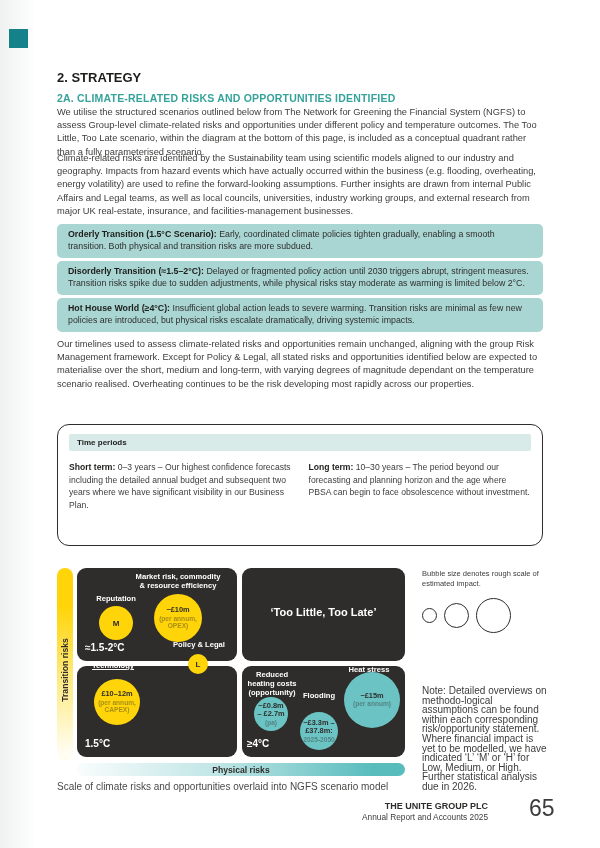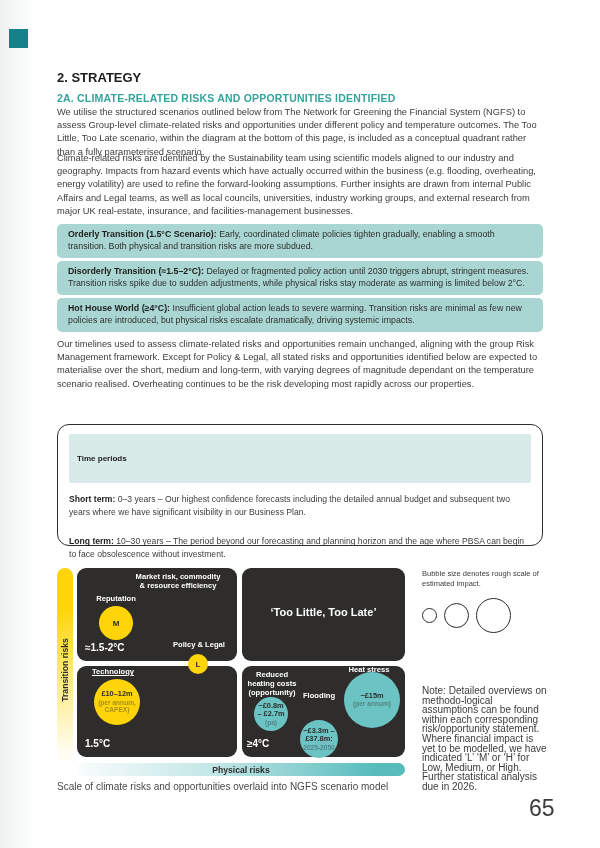--- a/index.html
+++ b/index.html
@@ -19,22 +19,22 @@
   .p1 { top:106px; } .p2 { top:152px; } .p3 { top:338px; }
 
   .callout { position:absolute; left:57px; width:486px; background:#a9d5d2; border-radius:5px;
     padding:5px 11px; font-size:8.8px; line-height:11.8px; color:#2f2f2e; }
   .callout .lead { font-weight:bold; color:#1d1d1b; }
   .c1 { top:224px; } .c2 { top:261px; } .c3 { top:298px; }
 
   .time-box { position:absolute; left:57px; top:424px; width:486px; height:122px;
     border:1.4px solid #2e2d2b; border-radius:12px; padding:9px 11px; background:#fff; }
   .time-header { background:#d9ebe8; font-size:8px; font-weight:bold; color:#1d1d1b;
-    padding:20px 8px; border-radius:2px; }
-  .time-cols { display:flex; gap:17px; margin-top:10px;flex-direction:column; }
+    padding:4px 8px; border-radius:2px; }
+  .time-cols { display:flex; gap:17px; margin-top:10px; }
   .time-col { flex:1; font-size:8.6px; line-height:12.6px; color:#3c3c3b; }
   .time-col .lead { font-weight:bold; color:#1d1d1b; }
 
   
   .diagram { position:absolute; left:57px; top:566px; width:486px; height:212px; }
   .yaxis { position:absolute; left:0; top:2px; width:16px; height:193px; border-radius:8px;
     background:linear-gradient(180deg,#ffd408 0%,#ffd408 20%,rgba(255,214,8,.5) 58%,rgba(255,214,8,.05) 96%); }
   .yaxis-label { position:absolute; left:8px; top:104px; transform:translate(-50%,-50%) rotate(-90deg);
     white-space:nowrap; font-size:8.6px; font-weight:bold; color:#2e2d2b; }
   .q { position:absolute; background:#2e2d2b; border-radius:9px; }
@@ -117,52 +117,57 @@
 
     <div class="q q-tl"></div>
     <div class="q q-tr"></div>
     <div class="q q-bl"></div>
     <div class="q q-br"></div>
 
     <div class="dlabel" style="left:61px; top:7px; width:120px;">
       <div>Market risk, commodity</div>
       <div>&amp; resource efficiency</div>
     </div>
+    <div class="bubble yellow" style="left:97px; top:28px; width:48px; height:48px;">
+      <div class="val">~£10m</div>
+      <div class="sub">(per annum,</div>
+      <div class="sub">OPEX)</div>
+    </div>
     <div class="dlabel" style="left:19px; top:29px; width:80px;">Reputation</div>
     <div class="bubble yellow" style="left:42px; top:40px; width:34px; height:34px;">
       <div class="letter">M</div>
     </div>
     <div class="scenario" style="left:28px; top:76px;">≈1.5-2°C</div>
     <div class="dlabel" style="left:102px; top:75px; width:80px;">Policy &amp; Legal</div>
     <div class="bubble yellow" style="left:131px; top:88px; width:20px; height:20px; z-index:2;">
       <div class="letter">L</div>
     </div>
 
     <div class="tll">‘Too Little, Too Late’</div>
 
-    <div class="dlabel" style="left:16px; top:102px; width:80px;text-decoration:underline;">Technology</div>
+    <div class="dlabel" style="left:16px; top:96px; width:80px;text-decoration:underline;">Technology</div>
     <div class="bubble yellow" style="left:37px; top:113px; width:46px; height:46px;">
       <div class="val">£10–12m</div>
       <div class="sub">(per annum,</div>
       <div class="sub">CAPEX)</div>
     </div>
     <div class="scenario" style="left:28px; top:172px;">1.5°C</div>
 
     <div class="dlabel" style="left:175px; top:105px; width:80px;">
       <div>Reduced</div>
       <div>heating costs</div>
       <div>(opportunity)</div>
     </div>
     <div class="bubble teal" style="left:197px; top:131px; width:34px; height:34px;">
       <div class="val">~£0.8m</div>
       <div class="val">– £2.7m</div>
       <div class="sub">(pa)</div>
     </div>
     <div class="dlabel" style="left:222px; top:126px; width:80px;">Flooding</div>
-    <div class="bubble teal" style="left:243px; top:154px; width:38px; height:38px;">
+    <div class="bubble teal" style="left:243px; top:146px; width:38px; height:38px;">
       <div class="val">~£3.3m –</div>
       <div class="val">£37.8m:</div>
       <div class="sub">2025-2050</div>
     </div>
     <div class="dlabel" style="left:272px; top:100px; width:80px;">Heat stress</div>
     <div class="bubble teal" style="left:287px; top:106px; width:56px; height:56px;">
       <div class="val">~£15m</div>
       <div class="sub">(per annum)</div>
     </div>
     <div class="scenario" style="left:190px; top:172px;">≥4°C</div>
@@ -175,14 +180,18 @@
   <div class="bubble-note">Bubble size denotes rough scale of estimated impact.</div>
   <div class="size-circles">
     <div class="size-circle s"></div>
     <div class="size-circle m"></div>
     <div class="size-circle l"></div>
   </div>
   <div class="method-note">Note: Detailed overviews on methodo-logical assumptions can be found within each corresponding risk/opportunity statement. Where financial impact is yet to be modelled, we have indicated ‘L’ ‘M’ or ‘H’ for Low, Medium, or High. Further statistical analysis due in 2026.</div>
 
   <div class="caption">Scale of climate risks and opportunities overlaid into NGFS scenario model</div>
 
+  <div class="footer-text">
+    <div class="footer-company">THE UNITE GROUP PLC</div>
+    <div class="footer-report">Annual Report and Accounts 2025</div>
+  </div>
   <div class="page-num">65</div>
 </div>
 
 </body></html>

